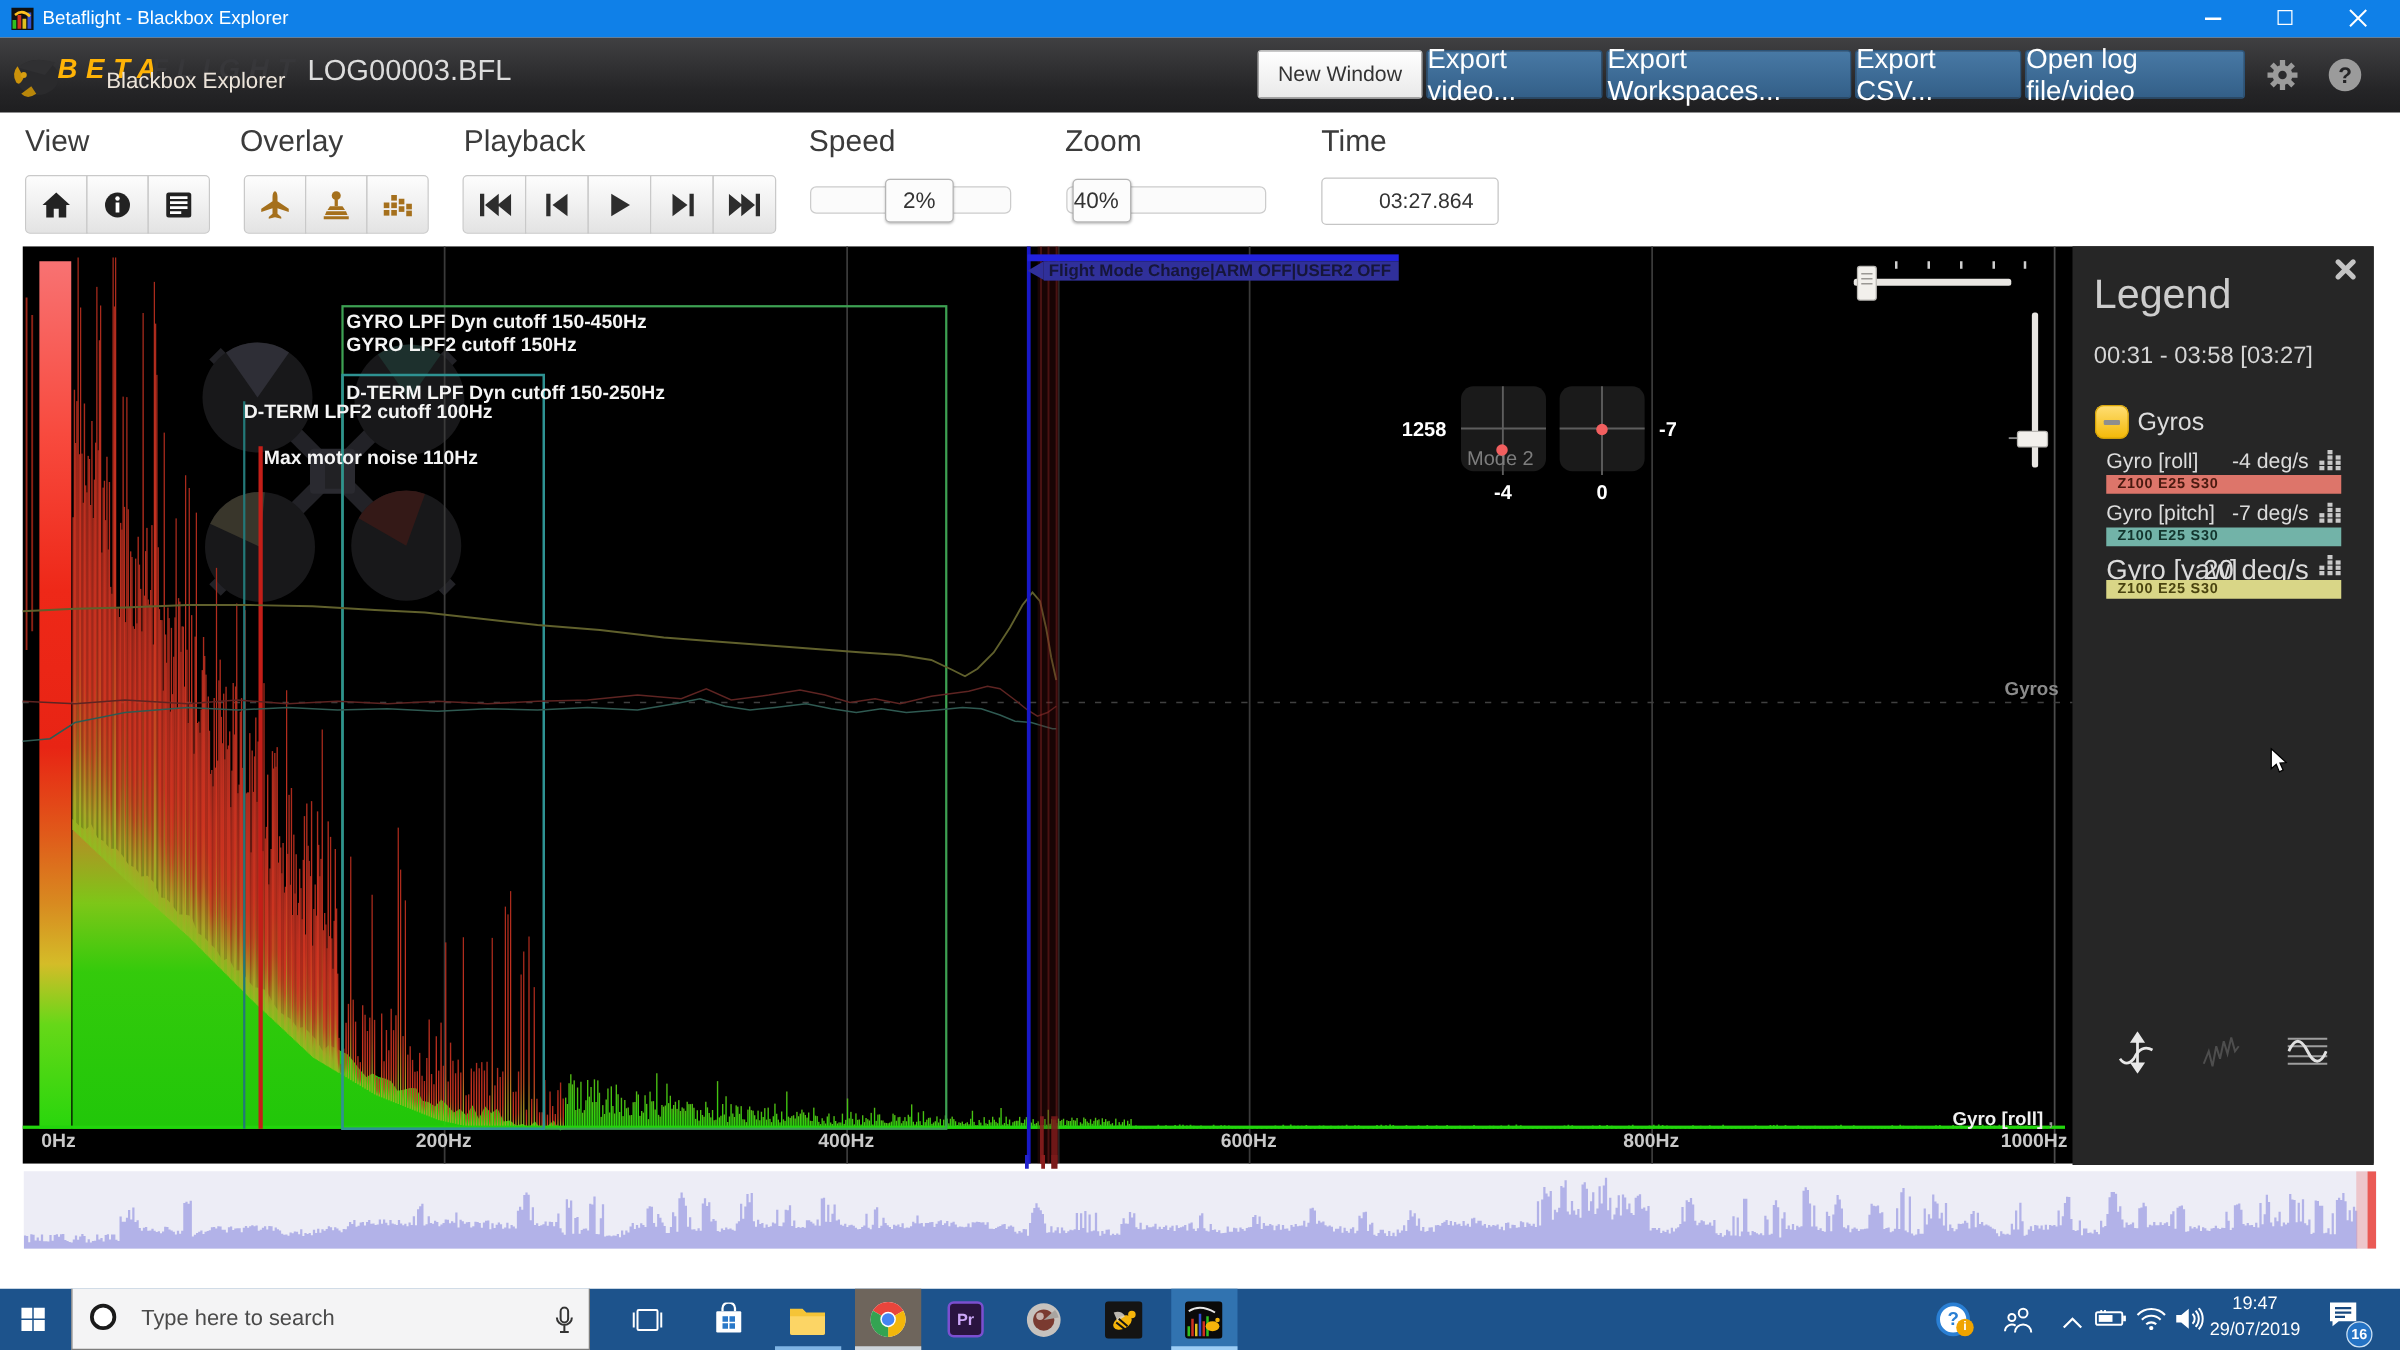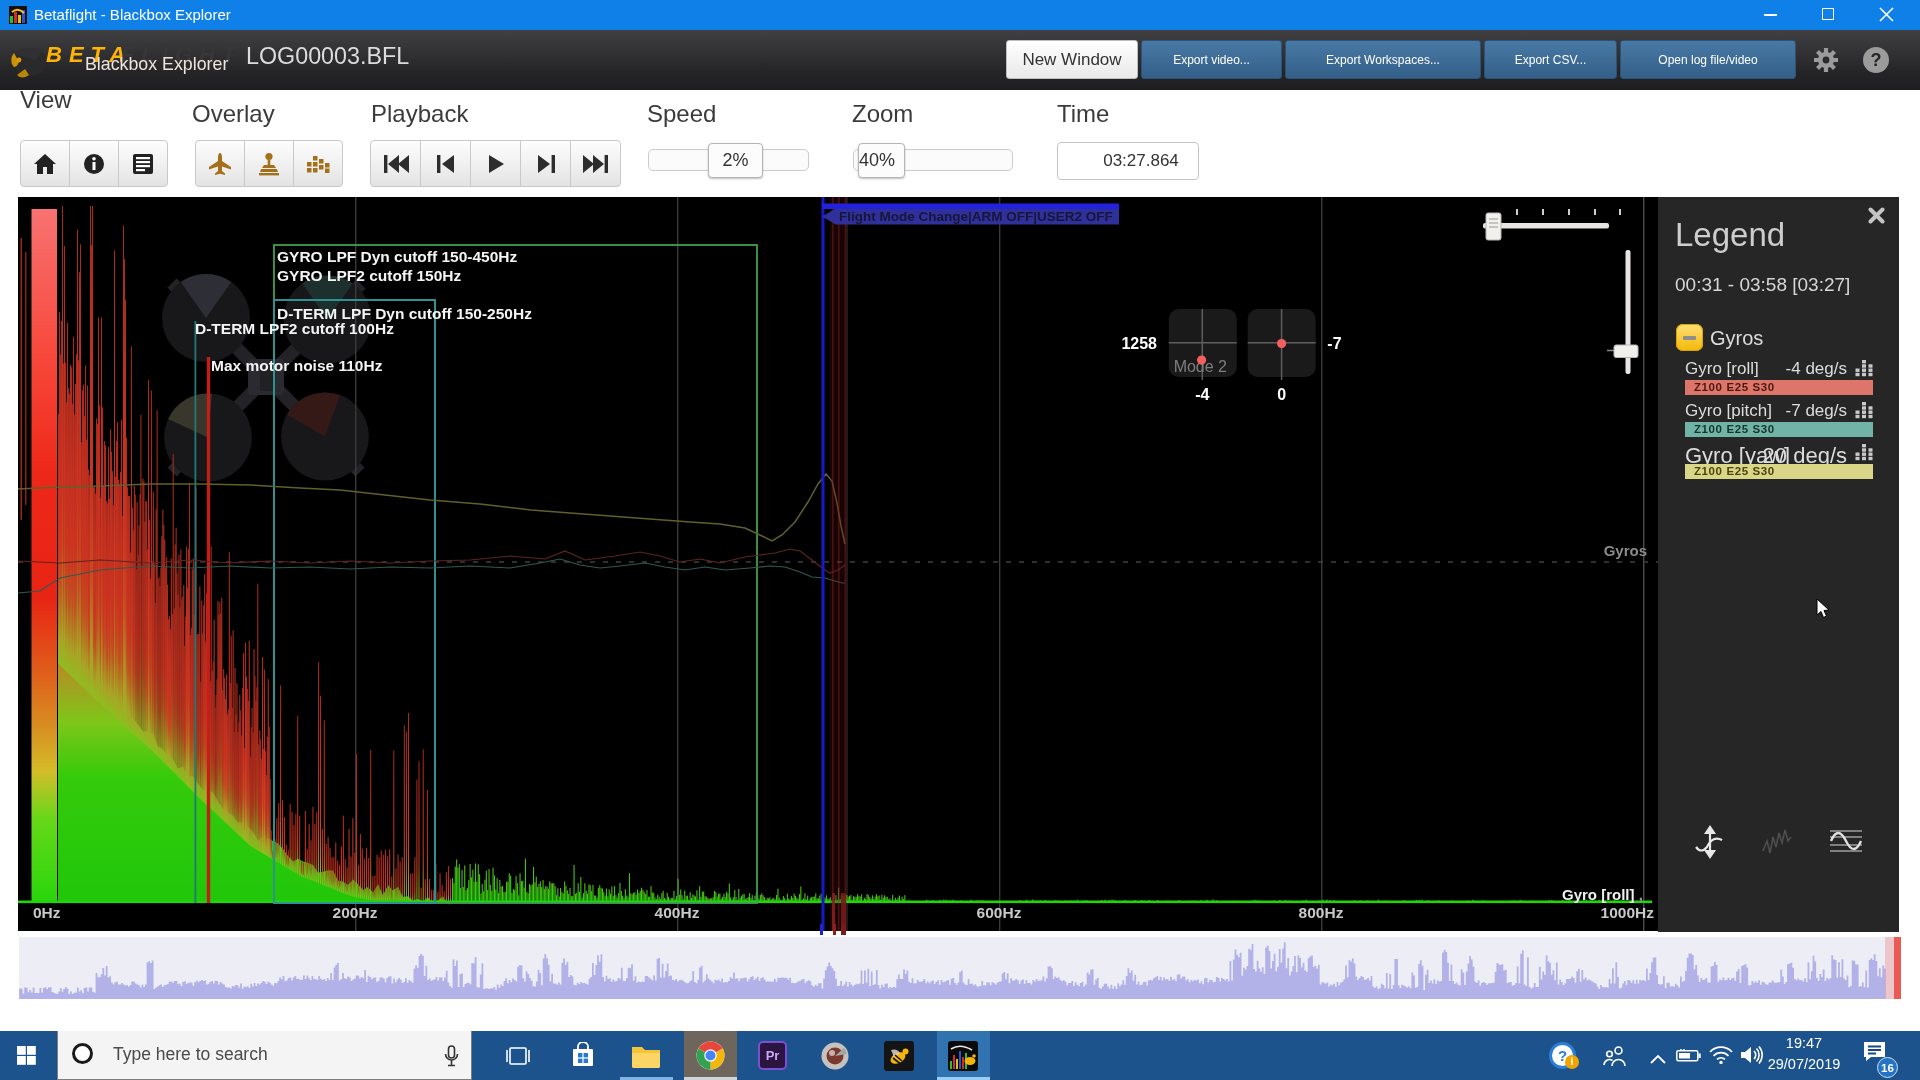--- a/index.html
+++ b/index.html
@@ -1,20 +1,20 @@
 <!DOCTYPE html>
 <html><head><meta charset="utf-8"><style>
 *{margin:0;padding:0;box-sizing:border-box}
 html,body{width:1920px;height:1080px;overflow:hidden;background:#fff;
 font-family:"Liberation Sans",sans-serif}
 #root{position:relative;width:1783px;height:1080px}
 .abs{position:absolute}
 .tlab{position:absolute;font-size:24px;color:#3b3b3b;line-height:1}
 .btn{position:absolute;height:47px;background:linear-gradient(#fdfdfd,#eeeeee 60%,#e3e3e3);border:1px solid #c9c9c9;display:flex;align-items:center;justify-content:center}
-.bluebtn{position:absolute;height:39px;top:40px;background:linear-gradient(#477aa6,#3a689212 0%,#45759f);background:linear-gradient(#4879a5,#335f88);border:1px solid #2c5377;border-radius:3px;color:#fff;font-size:12px;display:flex;align-items:center;justify-content:center}
+.bluebtn{position:absolute;height:39px;top:40px;background:linear-gradient(#477aa6,#3a689212 0%,#45759f);background:linear-gradient(#4879a5,#335f88);border:1px solid #2c5377;border-radius:3px;color:#fff;font-size:22px;display:flex;align-items:center;justify-content:center}
 .seg{border-left:1px solid #9a9a92;padding:0 10px}
 </style></head><body>
 <div id="root">
 
 <div class="abs" style="left:0;top:0;width:1920px;height:30px;background:#0f80e8"></div>
 <svg class="abs" style="left:9px;top:6px" width="18" height="18">
  <rect width="18" height="18" fill="#101010"></rect>
  <rect x="1" y="10" width="3" height="7" fill="#30c020"></rect>
       <rect x="5" y="6" width="3" height="11" fill="#d03020"></rect>
  <rect x="9" y="9" width="3" height="8" fill="#e0c020"></rect>
@@ -49,21 +49,21 @@
  <g fill="#9b9b9b">
         <circle cx="14" cy="14" r="8"></circle>
  <g stroke="#9b9b9b" stroke-width="4.2">
           <path d="M14 2v5M14 21v5M2 14h5M21 14h5M5.5 5.5l3.5 3.5M19 19l3.5 3.5M22.5 5.5L19 9M9 19l-3.5 3.5"></path>
         </g>
       </g>
  <circle cx="14" cy="14" r="3.4" fill="#2a2a2c"></circle>
 </svg>
 <div class="abs" style="left:1863px;top:47px;width:26px;height:26px;border-radius:50%;background:#9b9b9b;color:#242426;font-weight:bold;font-size:18px;text-align:center;line-height:26px">?</div>
 
-<div class="tlab" style="left:20px;top:88px">View</div>
+<div class="tlab" style="left:20px;top:102px">View</div>
 <div class="tlab" style="left:192px;top:102px">Overlay</div>
 <div class="tlab" style="left:371px;top:102px">Playback</div>
 <div class="tlab" style="left:647px;top:102px">Speed</div>
 <div class="tlab" style="left:852px;top:102px">Zoom</div>
 <div class="tlab" style="left:1057px;top:102px">Time</div>
 <div class="btn" style="left:20px;top:140px;width:50px;border-radius:4px 0 0 4px;">
       <svg width="24" height="22" viewBox="0 0 24 22">
         <path d="M12 1 L23 11 H20 V21 H14 V14 H10 V21 H4 V11 H1 Z" fill="#222"></path>
       </svg>
     </div>

